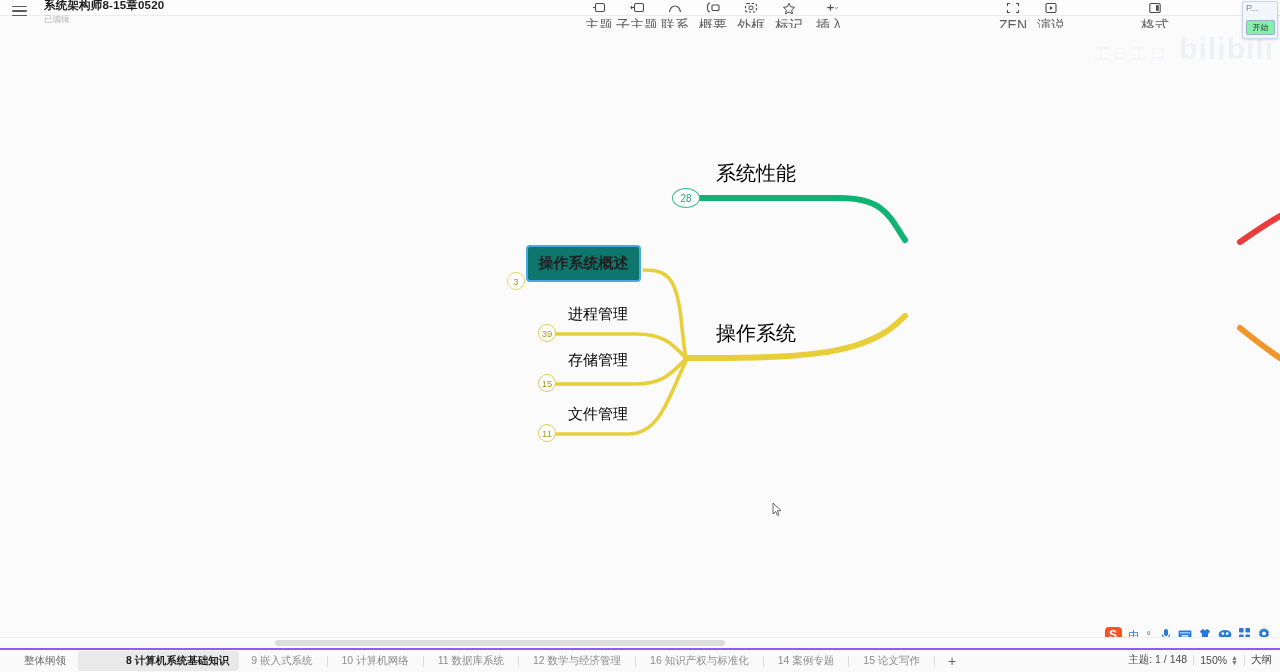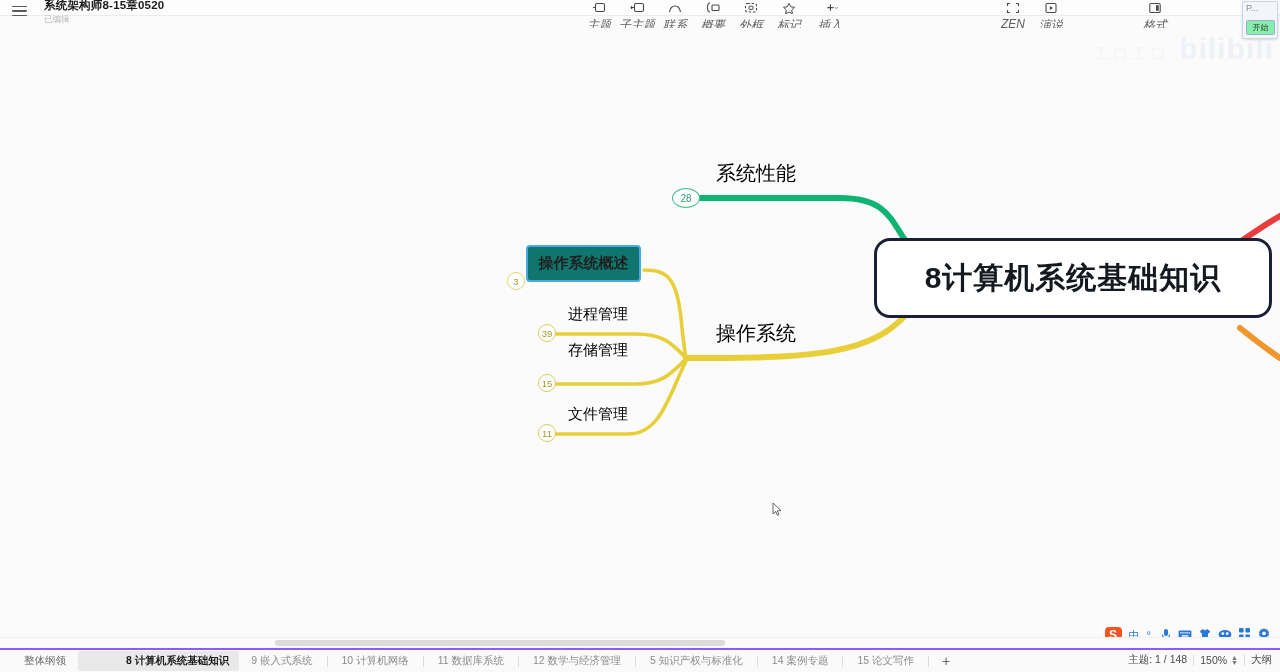--- a/index.html
+++ b/index.html
@@ -74,25 +74,24 @@
     align-items: center;
     cursor: pointer;
     padding-top: 1px;
   }
   .tool .ic {
     height: 14px; width: 16px;
     display: flex; align-items: center; justify-content: center;
     color: #4a4a4a;
   }
   .tool .lb {
-    font-size: 12px;
+    font-size: 14px;
     color: #5d5d5d;
     margin-top: 2px;
     white-space: nowrap;
-    font-style: italic;
   }
   .tool.wide { width: 44px; }
 
   
   .canvas {
     position: absolute;
     left: 0; top: 28px;
     width: 1280px; height: 608px;
     background: #fbfbfb;
     overflow: hidden;
@@ -436,38 +435,35 @@
       <path d="M644 242 C668 242, 678 250, 682 300 C684 318, 685 326, 686 330" fill="none" stroke="#e8cf3a" stroke-width="3.6" stroke-linecap="round"></path>
       <path d="M556 306 H636 C664 306, 672 316, 686 330" fill="none" stroke="#e8cf3a" stroke-width="3.6" stroke-linecap="round"></path>
       <path d="M556 356 H636 C664 356, 672 344, 686 331" fill="none" stroke="#e8cf3a" stroke-width="3.6" stroke-linecap="round"></path>
       <path d="M556 406 H628 C660 406, 668 370, 686 333" fill="none" stroke="#e8cf3a" stroke-width="3.6" stroke-linecap="round"></path>
 
       <path d="M1240 214 C1253 205, 1266 196, 1280 188" fill="none" stroke="#ea3c3c" stroke-width="6" stroke-linecap="round"></path>
 
       <path d="M1240 300 C1255 312, 1268 322, 1280 330" fill="none" stroke="#f0962c" stroke-width="6" stroke-linecap="round"></path>
     </svg>
 
-    <div class="root-node" style="top:210px">
-      <span>8计算机系统基础知识</span>
-    </div>
 
     <div class="node-label big" style="left:716px; top:132px">系统性能</div>
     <div class="badge green" style="left:672px; top:160px">28</div>
 
     <div class="node-label big" style="left:716px; top:292px">操作系统</div>
 
     <div class="sel-node" style="top:217px">
       <span>操作系统概述</span>
     </div>
     <div class="badge blue" style="left:507px; top:244px">3</div>
 
     <div class="node-label" style="left:568px; top:277px">进程管理</div>
     <div class="badge" style="left:538px; top:296px">39</div>
 
-    <div class="node-label" style="left:568px; top:313px">存储管理</div>
+    <div class="node-label" style="left:568px; top:323px">存储管理</div>
     <div class="badge" style="left:538px; top:346px">15</div>
 
     <div class="node-label" style="left:568px; top:377px">文件管理</div>
     <div class="badge" style="left:538px; top:396px">11</div>
 
     <svg class="cursor-arrow" viewBox="0 0 10 13">
       <path d="M1 0 L1 11 L3.6 8.4 L5.4 12.4 L7 11.7 L5.3 7.9 L9 7.6 Z" fill="#ffffff" stroke="#555" stroke-width=".9"></path>
     </svg>
   </div>
 
@@ -532,21 +528,21 @@
     <div class="tab first">整体纲领</div>
     <div class="tab active">8 计算机系统基础知识</div>
     <div class="tab">9 嵌入式系统</div>
     <div class="tabsep"></div>
     <div class="tab">10 计算机网络</div>
     <div class="tabsep"></div>
     <div class="tab">11 数据库系统</div>
     <div class="tabsep"></div>
     <div class="tab">12 数学与经济管理</div>
     <div class="tabsep"></div>
-    <div class="tab">5 知识产权与标准化</div>
+    <div class="tab">16 知识产权与标准化</div>
     <div class="tabsep"></div>
     <div class="tab">14 案例专题</div>
     <div class="tabsep"></div>
     <div class="tab">15 论文写作</div>
     <div class="tabsep"></div>
     <div class="tab-add">+</div>
   </div>
 
   <div class="status">
     <span>主题: 1 / 148</span>

